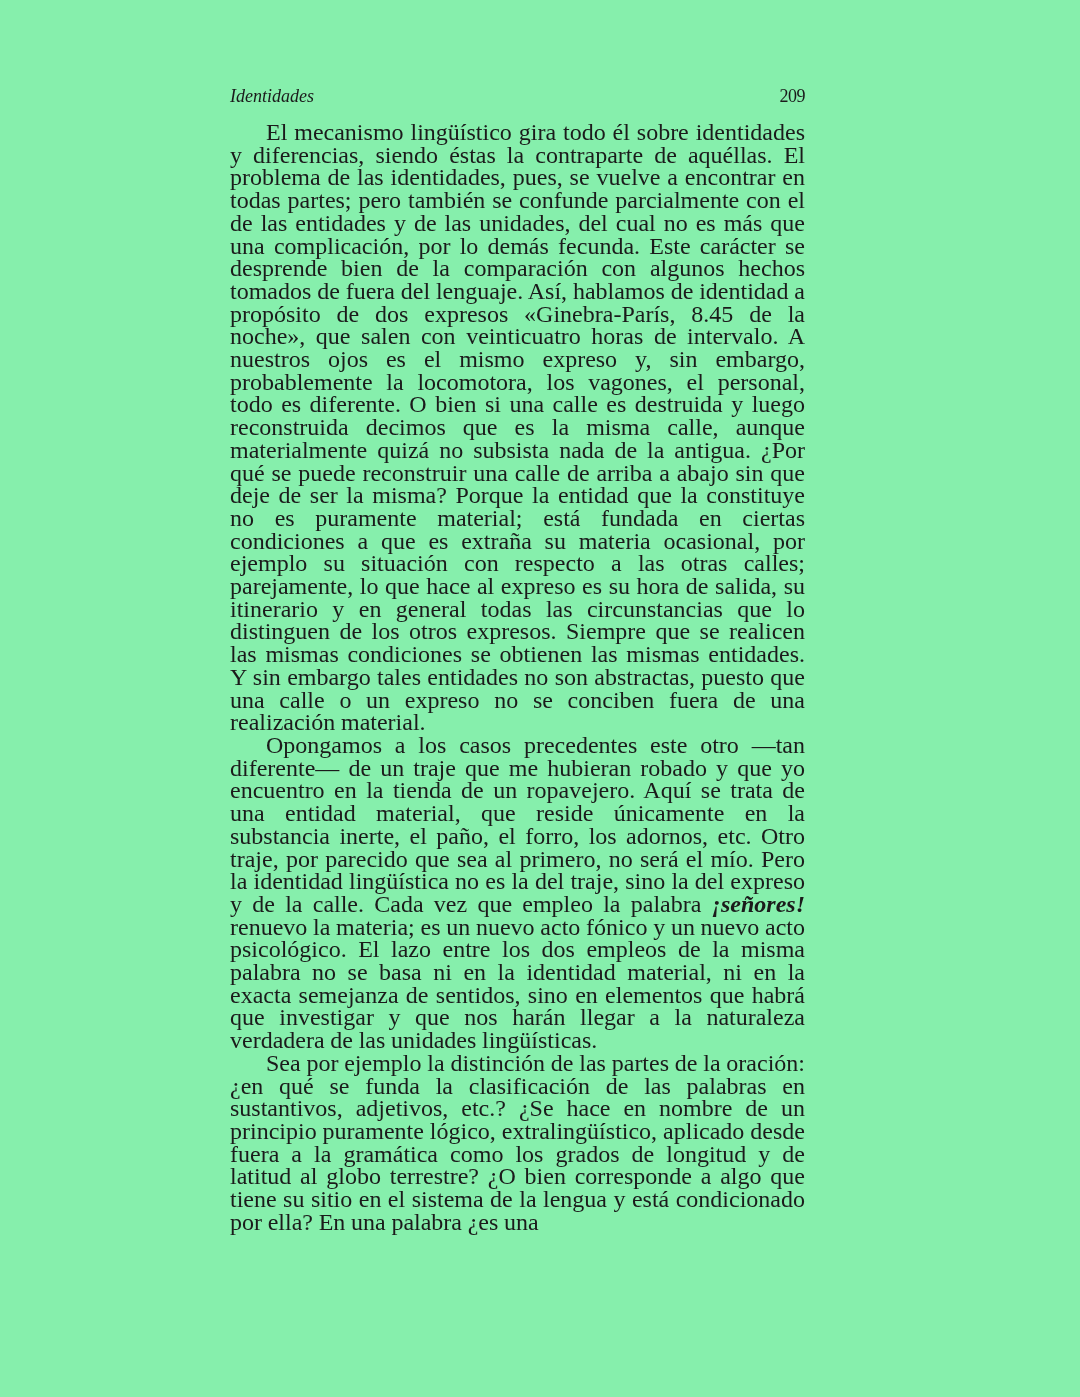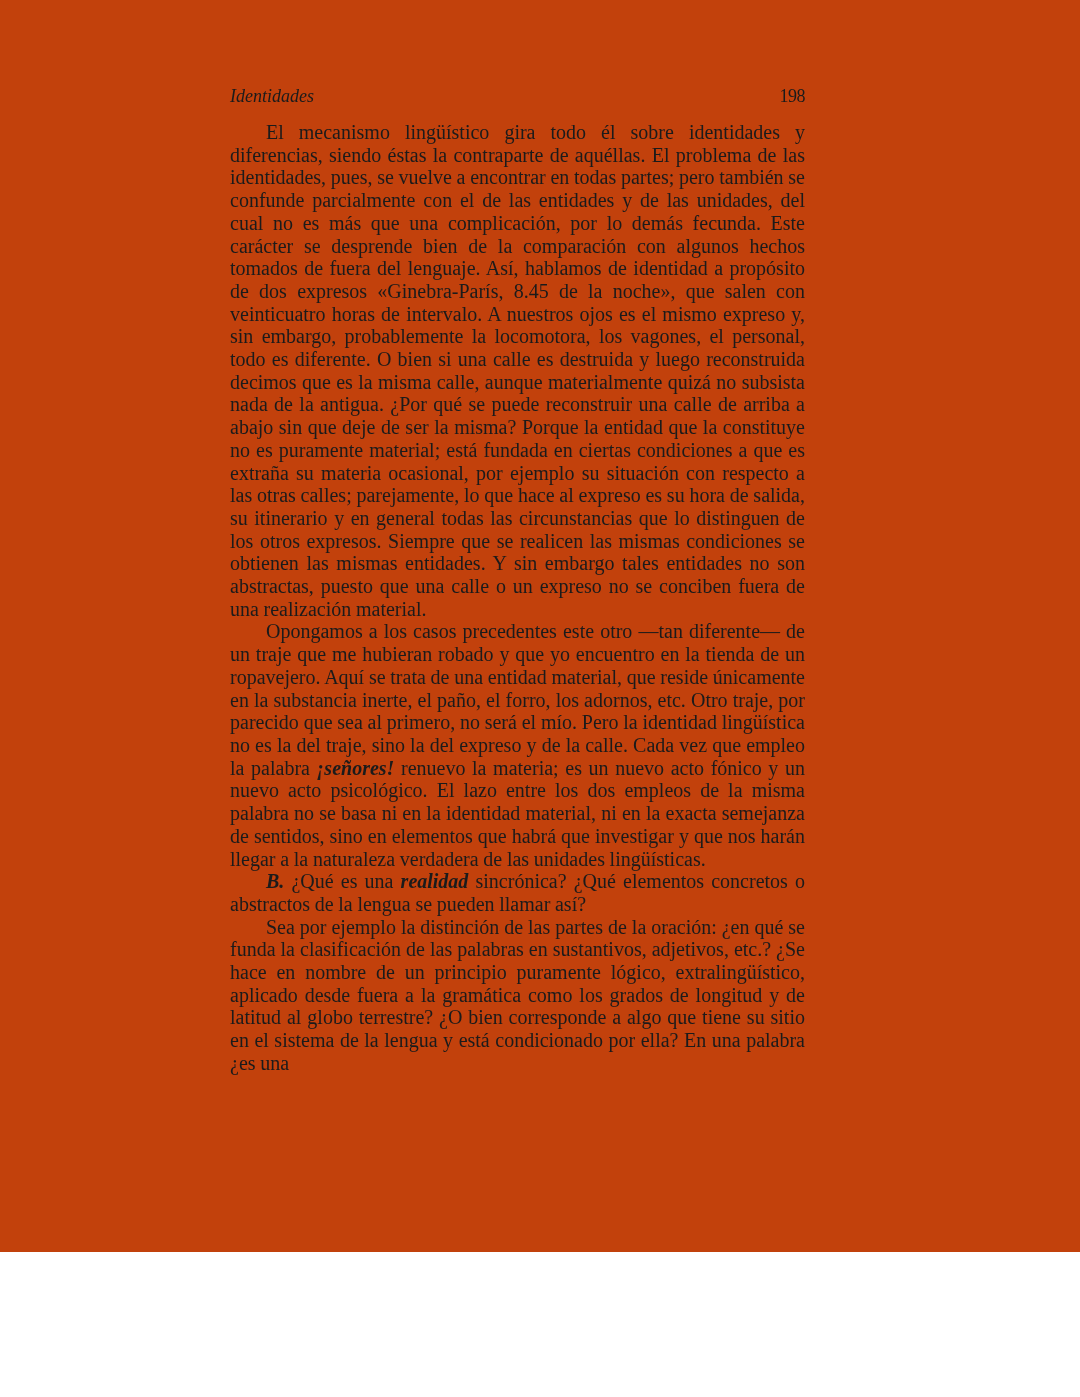--- a/index.html
+++ b/index.html
@@ -11,22 +11,22 @@
       width: 1080px;
       height: 1397px;
       font-family: "Liberation Serif", "DejaVu Serif", serif;
       color: #1b1b1b;
       position: relative;
       overflow: hidden;
     }
     .page {
       position: relative;
       width: 1080px;
-      height: 1252px;
-      background: #c2410c;
+      height: 1397px;
+      background: #86efac;
     }
     .page-header {
       position: absolute;
       left: 230px;
       top: 85px;
       width: 575px;
       display: flex;
       justify-content: space-between;
       align-items: baseline;
       font-size: 18px;
@@ -37,21 +37,21 @@
     }
     .page-number {
       font-style: normal;
       letter-spacing: -0.5px;
     }
     .text-block {
       position: absolute;
       left: 230px;
       top: 121px;
       width: 575px;
-      font-size: 20px;
+      font-size: 24px;
       line-height: 22.7px;
       text-align: justify;
       hyphens: auto;
       -webkit-hyphens: auto;
       word-spacing: -0.3px;
     }
     .para {
       margin: 0;
       padding: 0;
       text-indent: 36px;
@@ -61,28 +61,27 @@
       font-weight: bold;
     }
   </style>
 </head>
 <body>
 
 <div class="page">
 
   <header class="page-header">
     <span class="section-title">Identidades</span>
-    <span class="page-number">198</span>
+    <span class="page-number">209</span>
   </header>
 
   <main class="text-block">
 
     <p class="para"><span class="text-run">El mecanismo lingüístico gira todo él sobre identidades y diferencias, siendo éstas la contraparte de aquéllas. El problema de las identidades, pues, se vuelve a encontrar en todas partes; pero también se confunde parcialmente con el de las entidades y de las unidades, del cual no es más que una complicación, por lo demás fecunda. Este carácter se desprende bien de la comparación con algunos hechos tomados de fuera del lenguaje. Así, hablamos de identidad a propósito de dos expresos «Ginebra-París, 8.45 de la noche», que salen con veinticuatro horas de intervalo. A nuestros ojos es el mismo expreso y, sin embargo, probablemente la locomotora, los vagones, el personal, todo es diferente. O bien si una calle es destruida y luego reconstruida decimos que es la misma calle, aunque materialmente quizá no subsista nada de la antigua. ¿Por qué se puede reconstruir una calle de arriba a abajo sin que deje de ser la misma? Porque la entidad que la constituye no es puramente material; está fundada en ciertas condiciones a que es extraña su materia ocasional, por ejemplo su situación con respecto a las otras calles; parejamente, lo que hace al expreso es su hora de salida, su itinerario y en general todas las circunstancias que lo distinguen de los otros expresos. Siempre que se realicen las mismas condiciones se obtienen las mismas entidades. Y sin embargo tales entidades no son abstractas, puesto que una calle o un expreso no se conciben fuera de una realización material.</span></p>
 
     <p class="para"><span class="text-run">Opongamos a los casos precedentes este otro —tan diferente— de un traje que me hubieran robado y que yo encuentro en la tienda de un ropavejero. Aquí se trata de una entidad material, que reside únicamente en la substancia inerte, el paño, el forro, los adornos, etc. Otro traje, por parecido que sea al primero, no será el mío. Pero la identidad lingüística no es la del traje, sino la del expreso y de la calle. Cada vez que empleo la palabra </span><span class="italic-run">¡señores!</span><span class="text-run"> renuevo la materia; es un nuevo acto fónico y un nuevo acto psicológico. El lazo entre los dos empleos de la misma palabra no se basa ni en la identidad material, ni en la exacta semejanza de sentidos, sino en elementos que habrá que investigar y que nos harán llegar a la naturaleza verdadera de las unidades lingüísticas.</span></p>
 
-    <p class="para"><span class="italic-run">B.</span><span class="text-run"> ¿Qué es una </span><span class="italic-run">realidad</span><span class="text-run"> sincrónica? ¿Qué elementos concretos o abstractos de la lengua se pueden llamar así?</span></p>
 
     <p class="para"><span class="text-run">Sea por ejemplo la distinción de las partes de la oración: ¿en qué se funda la clasificación de las palabras en sustantivos, adjetivos, etc.? ¿Se hace en nombre de un principio puramente lógico, extralingüístico, aplicado desde fuera a la gramática como los grados de longitud y de latitud al globo terrestre? ¿O bien corresponde a algo que tiene su sitio en el sistema de la lengua y está condicionado por ella? En una palabra ¿es una</span></p>
 
   </main>
 
 </div>
 
 </body></html>

